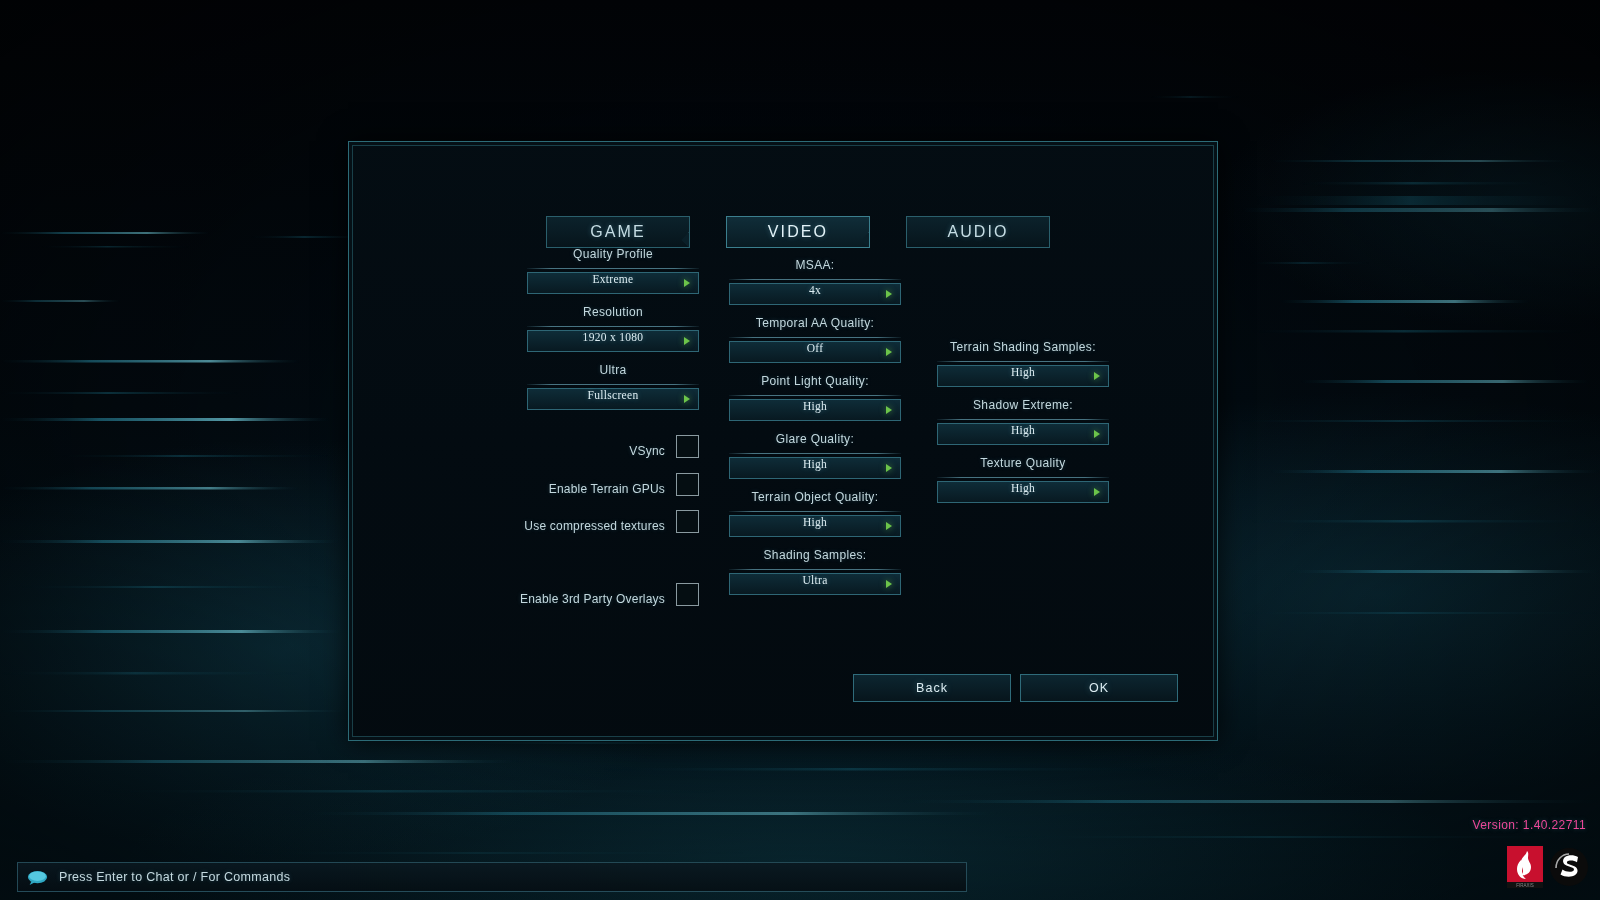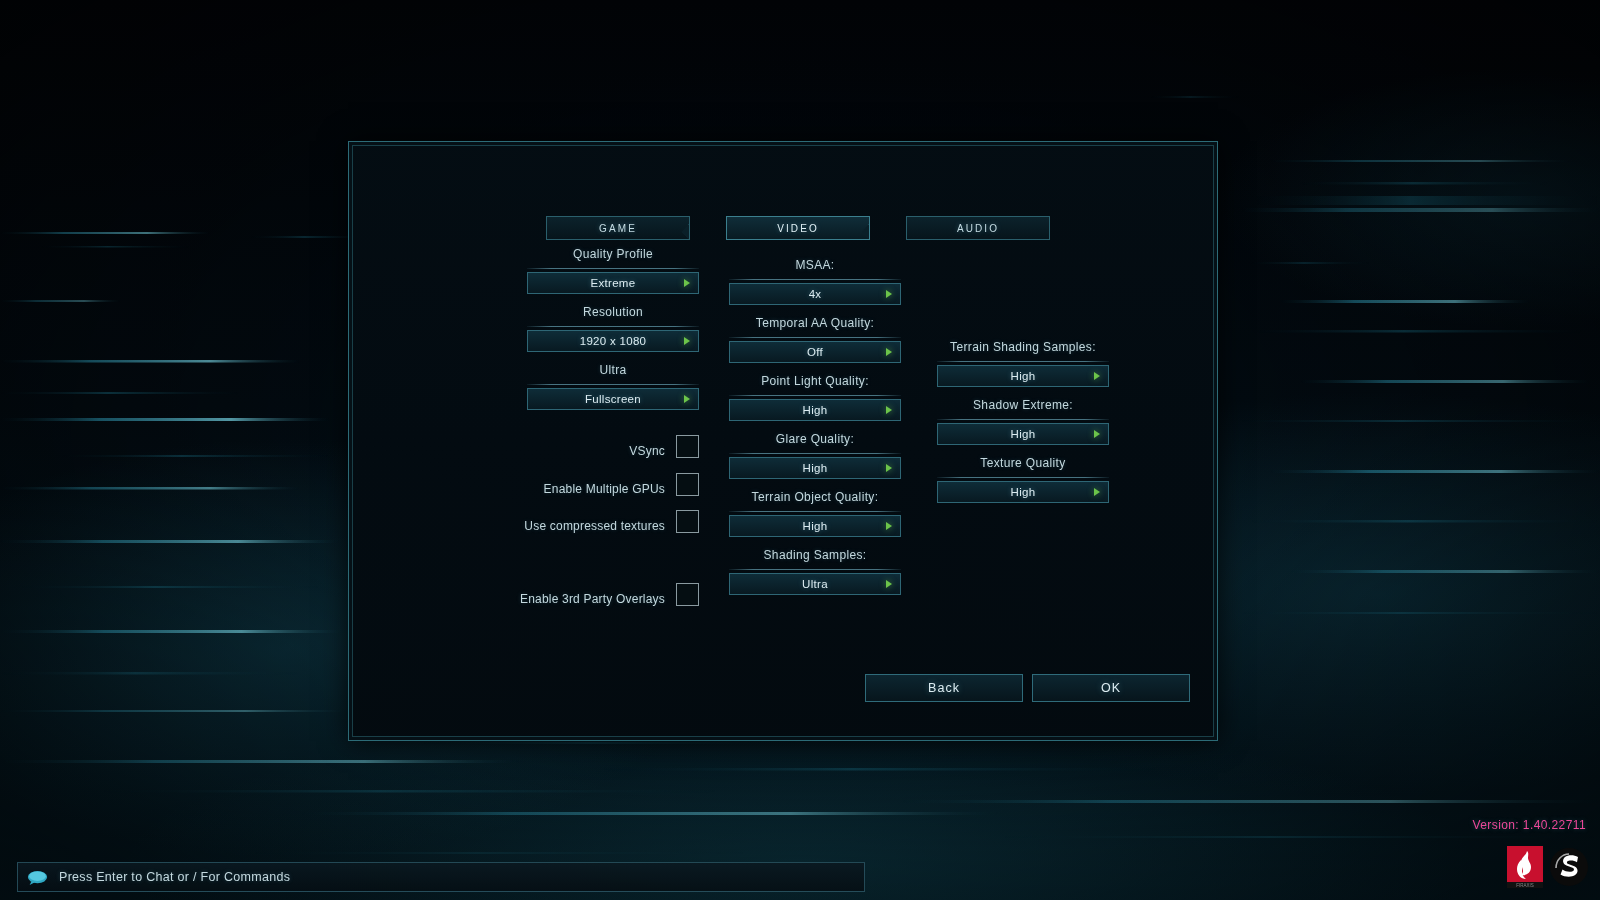--- a/index.html
+++ b/index.html
@@ -47,23 +47,23 @@
     font-size: 21px; letter-spacing: 1.2px; color: #dfeef2;
     font-weight: 400; text-shadow: 0 0 7px rgba(120,200,220,0.45);
   }
 
   
   #tabs {
     position: absolute; top: 74px; left: 0; right: 0;
     display: flex; justify-content: center; gap: 6px;
   }
   .tab {
-    width: 144px; height: 24px;
+    width: 144px; height: 32px;
     display: flex; align-items: center; justify-content: center;
-    font-size: 10px; letter-spacing: 2.1px; color: #c6dde4;
+    font-size: 16px; letter-spacing: 2.1px; color: #c6dde4;
     background: linear-gradient(180deg, rgba(13,38,48,0.85), rgba(7,22,29,0.85));
     border: 1px solid #2a5f6c;
     position: relative;
     text-shadow: 0 0 5px rgba(110,190,215,0.4);
     cursor: pointer;
     margin-left: 30px;
   }
   .tab::after {
     content: ""; position: absolute; right: -1px; bottom: -1px;
     width: 15px; height: 15px;
@@ -102,23 +102,24 @@
   .sep {
     height: 1px; width: 100%;
     background: linear-gradient(90deg, rgba(70,130,148,0.10), rgba(120,190,210,0.58) 14%, rgba(120,190,210,0.58) 86%, rgba(70,130,148,0.10));
     margin-bottom: 3px;
   }
   .dropdown {
     position: relative;
     height: 22px; width: 100%;
     background: linear-gradient(180deg, rgba(15,46,58,0.95), rgba(8,26,34,0.95));
     border: 1px solid #2e6675;
-    display: flex; align-items: center; justify-content: center;
+    display: flex; align-items: flex-start; justify-content: center;
     cursor: pointer;
     margin-bottom: 11px;
+    font-family: Liberation Serif, serif;
   }
   .dropdown .val {
     font-size: 11.5px; color: #dcecf1; letter-spacing: .3px;
     text-shadow: 0 0 5px rgba(120,200,225,0.38);
   }
   .dropdown .arrow {
     position: absolute; right: 8px; top: 50%;
     transform: translateY(-50%);
     width: 0; height: 0;
     border-left: 6px solid #6cc44a;
@@ -138,37 +139,37 @@
   }
   .checkbox {
     width: 23px; height: 23px; flex: none;
     background: rgba(6,14,19,0.9);
     border: 1px solid #8a9aa0;
     cursor: pointer;
   }
 
   
   #footer {
-    position: absolute; left: 516px; top: 532px;
+    position: absolute; left: 504px; top: 532px;
     display: flex; gap: 9px;
   }
   .btn {
     width: 158px; height: 28px;
     display: flex; align-items: center; justify-content: center;
     font-size: 12.5px; letter-spacing: 1px; color: #dcecf1;
     background: linear-gradient(180deg, rgba(13,40,51,0.92), rgba(7,22,29,0.92));
     border: 1px solid #2f6b7a;
     cursor: pointer;
     text-shadow: 0 0 6px rgba(120,200,225,0.4);
   }
 
   
   #chatbar {
     position: absolute; left: 17px; bottom: 8px;
-    width: 848px; height: 30px;
+    width: 950px; height: 30px;
     background: linear-gradient(180deg, rgba(10,24,32,0.88), rgba(5,14,19,0.88));
     border: 1px solid rgba(60,120,138,0.55);
     display: flex; align-items: center; padding-left: 9px; gap: 11px;
   }
   #chat-bubble { width: 21px; height: 15px; display: block; }
   #chat-text {
     font-size: 12.5px; color: #c4d9df; letter-spacing: .3px;
     text-shadow: 0 0 4px rgba(100,175,200,0.3);
   }
 
@@ -288,21 +289,21 @@
     </div>
 
     <div style="height:14px"></div>
 
     <div class="check-row" style="margin-bottom:15px">
       <span class="check-label">VSync</span>
       <span class="checkbox"></span>
     </div>
 
     <div class="check-row" style="margin-bottom:14px">
-      <span class="check-label">Enable Multiple GPUs</span>
+      <span class="check-label">Enable Terrain GPUs</span>
       <span class="checkbox"></span>
     </div>
 
     <div class="check-row" style="margin-bottom:14px">
       <span class="check-label">Use compressed textures</span>
       <span class="checkbox"></span>
     </div>
 
     <div style="height:36px"></div>
 

